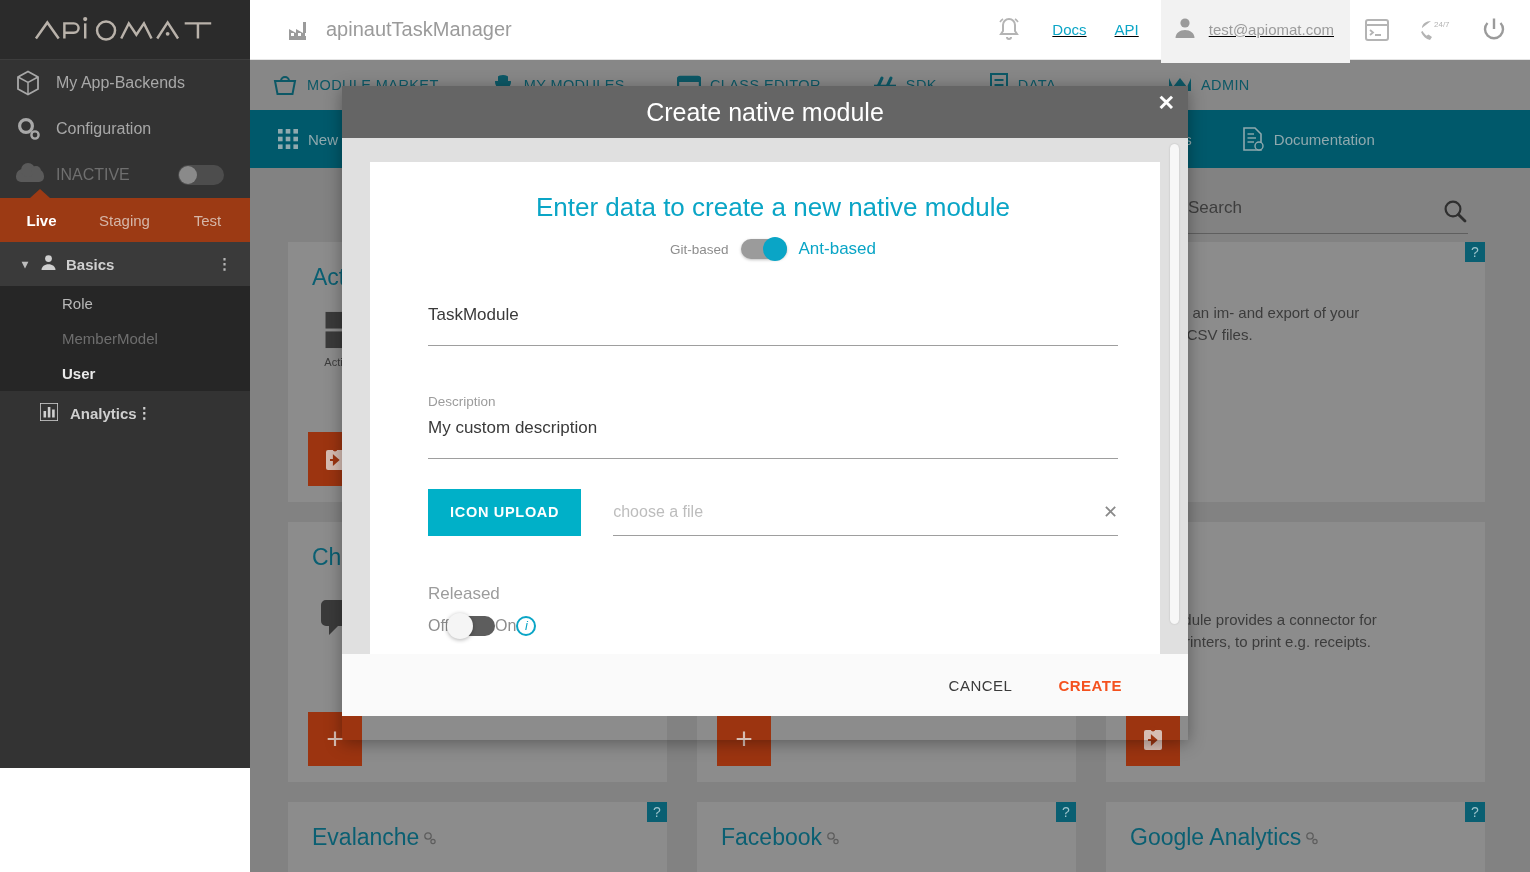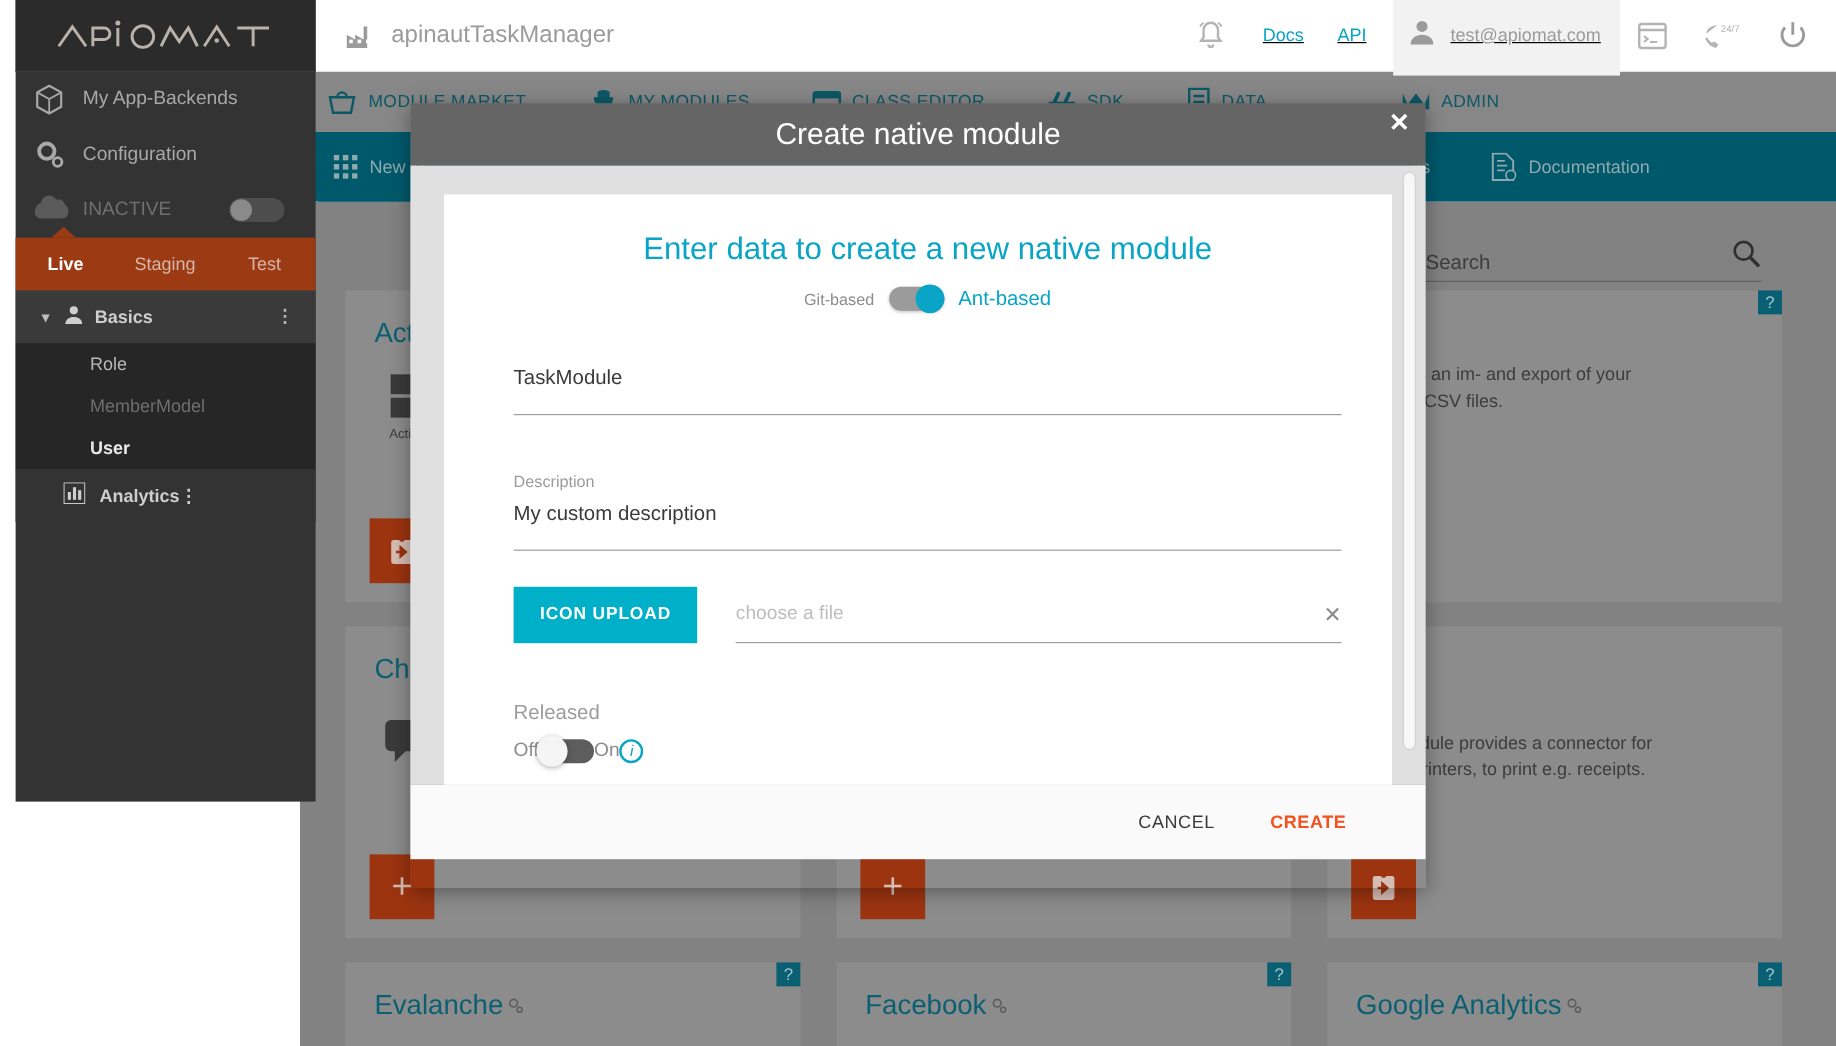--- a/index.html
+++ b/index.html
@@ -5,21 +5,21 @@
   * { box-sizing: border-box; margin: 0; padding: 0; }
   html, body {
     width: 1530px; height: 872px;
     font-family: "Liberation Sans", sans-serif;
     overflow: hidden; background: #fff;
   }
   #app { position: relative; width: 1530px; height: 872px; }
 
   
   .sidebar {
-    position: absolute; left: 13px; top: 0; width: 250px; height: 668px;
+    position: absolute; left: 0; top: 0; width: 250px; height: 768px;
     background: #333333; z-index: 30;
   }
   .logo-wrap {
     height: 60px; background: #2b2b2b; display: flex;
     align-items: center; justify-content: center;
     border-bottom: 1px solid #3d3d3d;
   }
   .logo-svg { width: 190px; height: 36px; }
   .side-item {
     display: flex; align-items: center; height: 46px;
@@ -124,21 +124,21 @@
   }
   .sub-item .si { margin-right: 10px; display: flex; }
 
   
   .body-bg {
     position: absolute; left: 250px; top: 168px;
     width: 1280px; height: 704px; background: #828282; z-index: 1;
   }
   .searchbar {
     position: absolute; right: 62px; top: 30px; width: 280px;
-    display: flex; align-items: flex-end;
+    display: flex; align-items: flex-start;
     border-bottom: 1px solid #5f5f5f; padding-bottom: 5px;
   }
   .searchbar .sq { color: #3d3d3d; font-size: 17px; }
   .searchbar .mag { margin-left: auto; }
   .cards {
     position: absolute; left: 38px; top: 74px; width: 1205px;
     display: grid; grid-template-columns: repeat(3, 379px);
     gap: 20px 30px;
   }
   .card {

